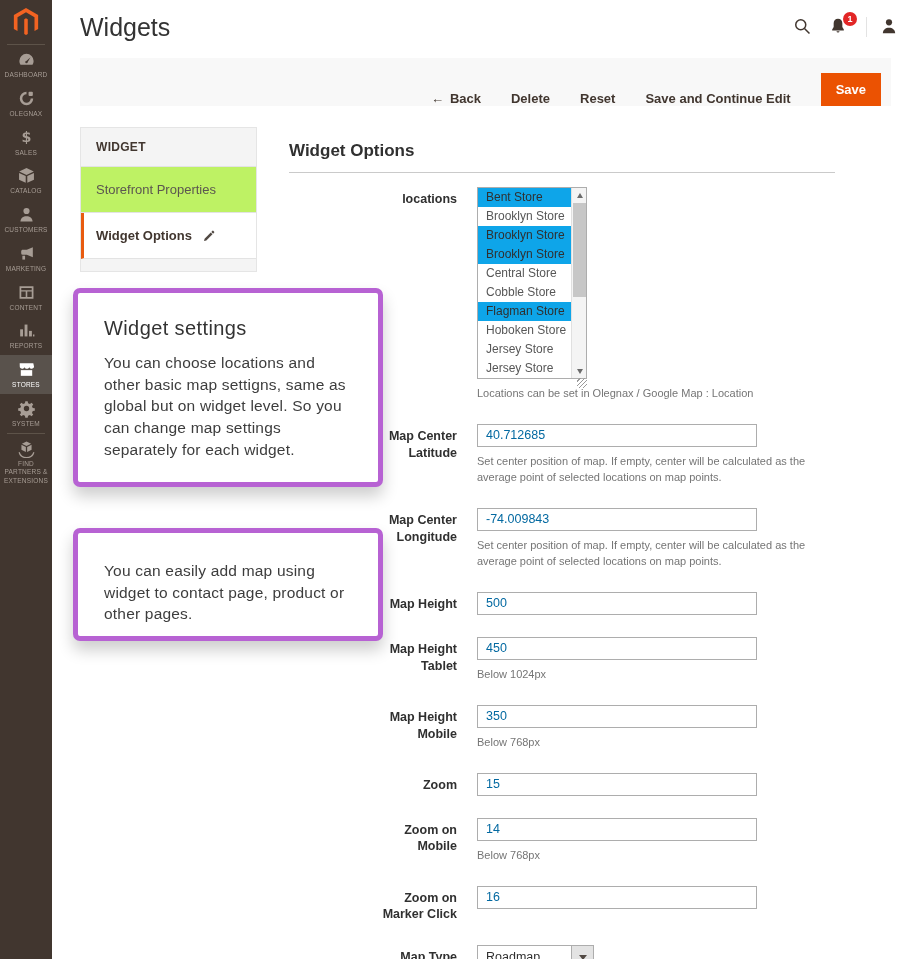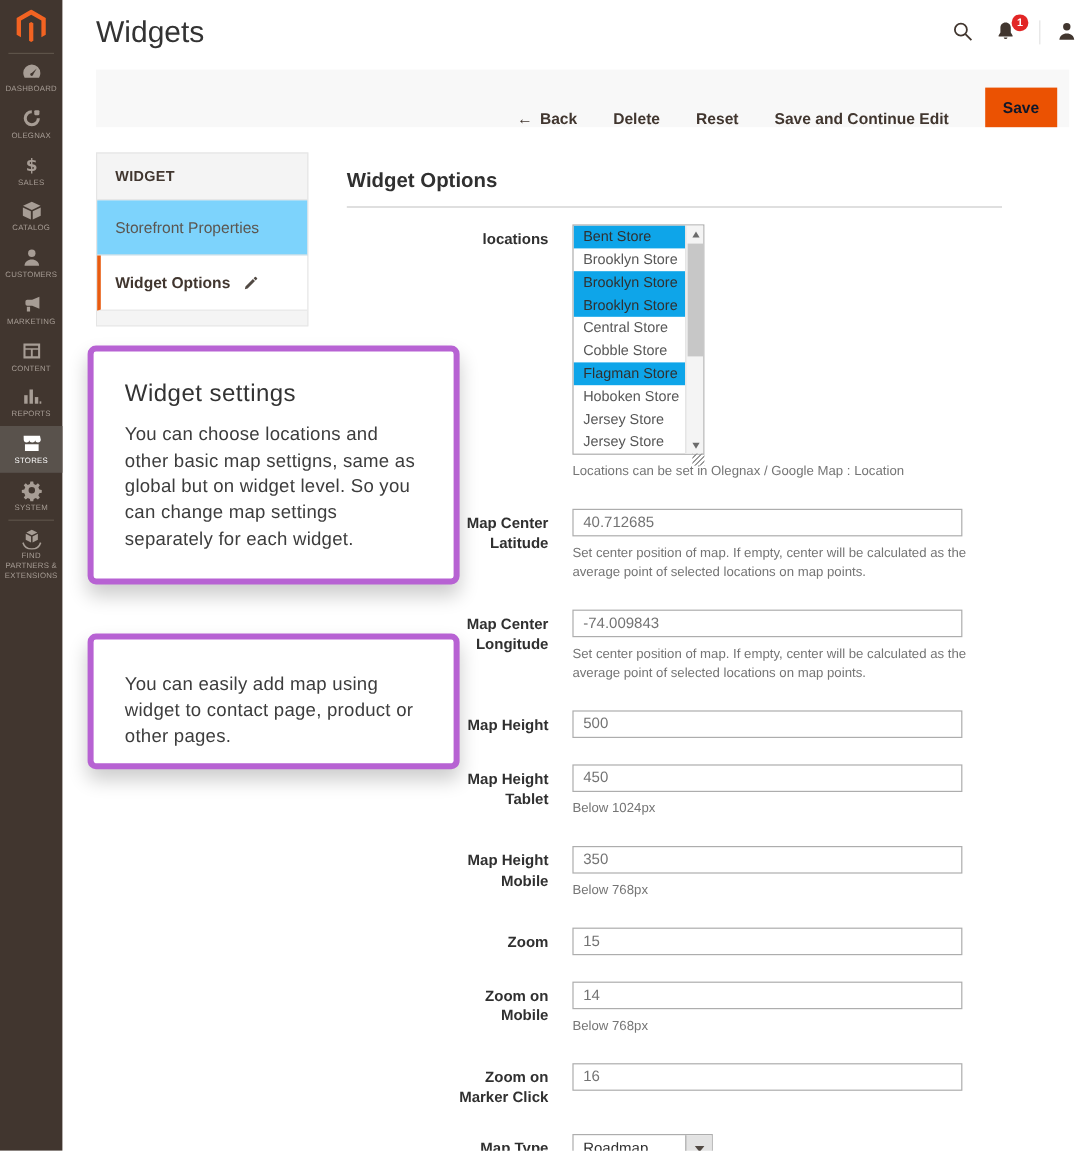--- a/index.html
+++ b/index.html
@@ -26,40 +26,40 @@
   .header-icons { position:absolute; top:16px; left:792px; display:flex; align-items:center; }
   .hicon { width:22px; height:22px; color:#41362f; cursor:pointer; position:relative; margin-right:14px; }
   .hicon svg { width:20px; height:20px; display:block; }
   .badge { position:absolute; top:-4px; right:-7px; min-width:14px; height:14px; border-radius:8px; background:#e22626; color:#fff; font-size:9px; font-weight:bold; display:flex; align-items:center; justify-content:center; padding:0 3px; }
   .hdr-divider { width:1px; height:20px; background:#e3e3e3; margin:0 12px 0 2px; }
 
   
   .toolbar { position:absolute; left:80px; top:58px; width:811px; height:48px; background:#f8f8f8; display:flex; align-items:flex-end; justify-content:flex-end; }
   .tb-btn { font-size:13px; font-weight:600; color:#41362f; margin-right:30px; cursor:pointer; white-space:nowrap; }
   .tb-btn .arrow { margin-right:6px; }
-  .tb-save { background:#eb5202; color:#0f172a; font-size:13px; font-weight:bold; padding:9px 15px; margin-right:10px; border:none; cursor:pointer; }
+  .tb-save { background:#eb5202; color:#ffffff; font-size:13px; font-weight:bold; padding:9px 15px; margin-right:10px; border:none; cursor:pointer; }
 
   
   .nav-panel { position:absolute; left:80px; top:127px; width:177px; border:1px solid #e5e5e5; background:#f4f4f4; }
   .np-header { font-size:12px; font-weight:bold; color:#41362f; letter-spacing:.3px; padding:12px 15px; border-bottom:1px solid #e3e3e3; }
-  .np-item { font-size:13px; color:#5b5650; padding:15px 15px; border-bottom:1px solid #e3e3e3; background:#7dd3fc; cursor:pointer; display:flex; align-items:center; }
+  .np-item { font-size:13px; color:#5b5650; padding:15px 15px; border-bottom:1px solid #e3e3e3; background:#bef264; cursor:pointer; display:flex; align-items:center; }
   .np-item.active { background:#fff; border-left:3px solid #e85b10; padding-left:12px; color:#41362f; font-weight:600; }
   .np-item .pencil { width:14px; height:14px; margin-left:10px; color:#514943; }
   .np-item .pencil svg { width:14px; height:14px; fill:currentColor; display:block; }
   .np-footer { height:12px; background:#f4f4f4; }
 
   
   .form-area { position:absolute; left:289px; top:141px; width:546px; }
   .form-title { font-size:17px; font-weight:600; color:#303030; padding-bottom:11px; border-bottom:1px solid #cacaca; }
   .rows { margin-top:14px; }
   .form-row { display:flex; margin-bottom:22px; }
   .f-label { width:168px; display:flex; justify-content:flex-end; flex-shrink:0; padding-top:4px; }
   .f-label span { max-width:92px; text-align:right; font-size:12.5px; font-weight:600; color:#303030; line-height:1.35; }
   .f-control { margin-left:20px; }
-  .f-input { width:325px; height:23px; border:1px solid #adadad; font-size:12.5px; color:#737373; padding:0 8px; font-family:"Liberation Sans",sans-serif; background:#fff; }
+  .f-input { width:280px; height:23px; border:1px solid #adadad; font-size:12.5px; color:#0369a1; padding:0 8px; font-family:"Liberation Sans",sans-serif; background:#fff; }
   .f-note { max-width:440px; font-size:11px; color:#757575; line-height:1.45; margin-top:7px; }
   .f-select { display:inline-flex; width:117px; height:25px; border:1px solid #adadad; background:#fff; cursor:pointer; }
   .f-select-val { flex:1; font-size:12.5px; color:#303030; padding:4px 0 0 8px; }
   .f-select-btn { width:22px; background:#e3e3e3; border-left:1px solid #adadad; display:flex; align-items:center; justify-content:center; }
   .f-select-btn i { width:0; height:0; border-left:4px solid transparent; border-right:4px solid transparent; border-top:5px solid #514943; }
 
   
   .ms-box { position:relative; width:110px; height:192px; border:1px solid #adadad; background:#fff; }
   .ms-options { position:absolute; left:0; top:0; right:15px; bottom:0; overflow:hidden; }
   .ms-opt { height:19px; line-height:19px; font-size:12px; color:#575757; padding-left:8px; white-space:nowrap; cursor:pointer; }

